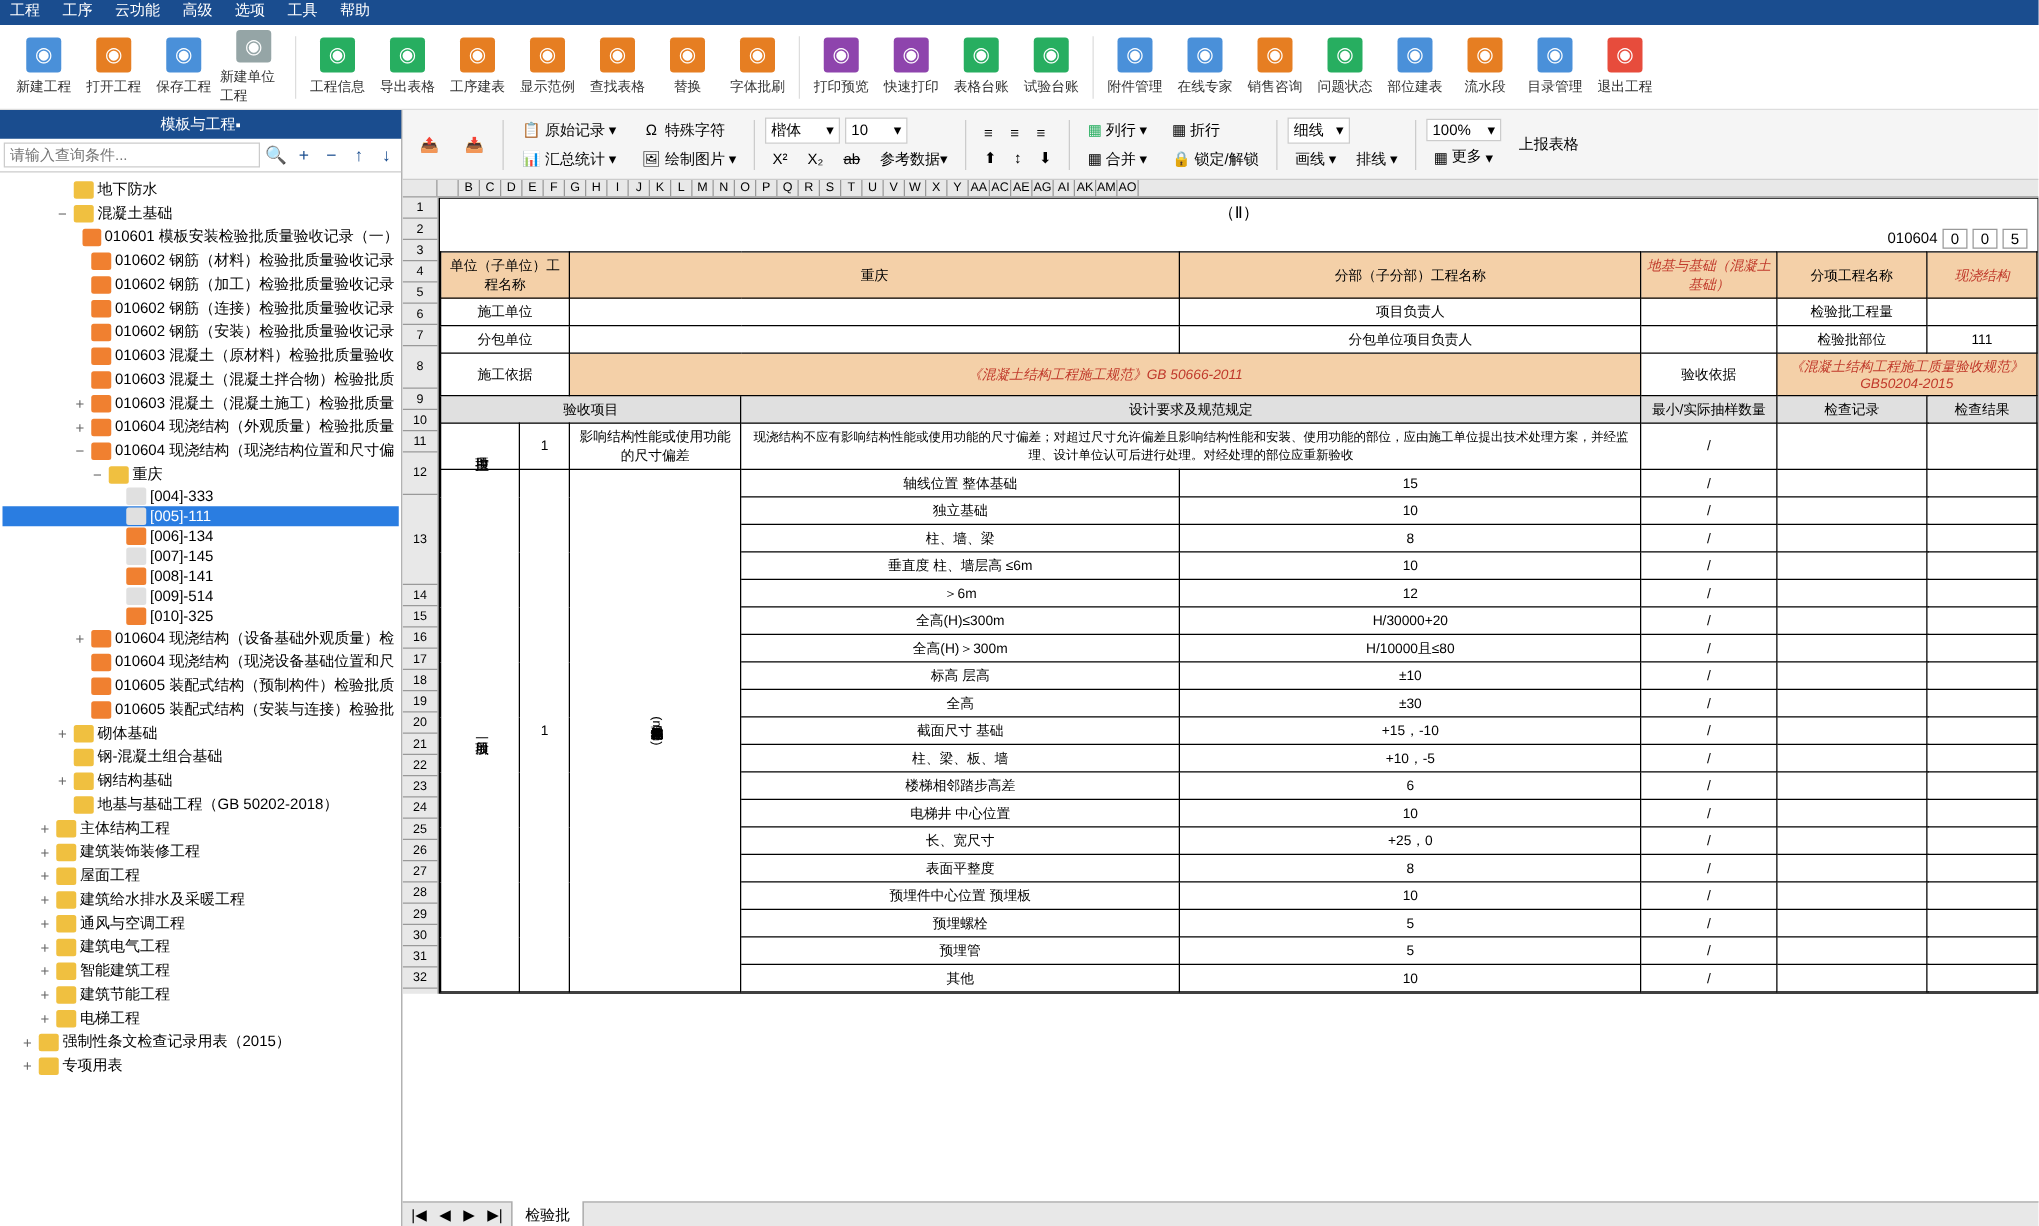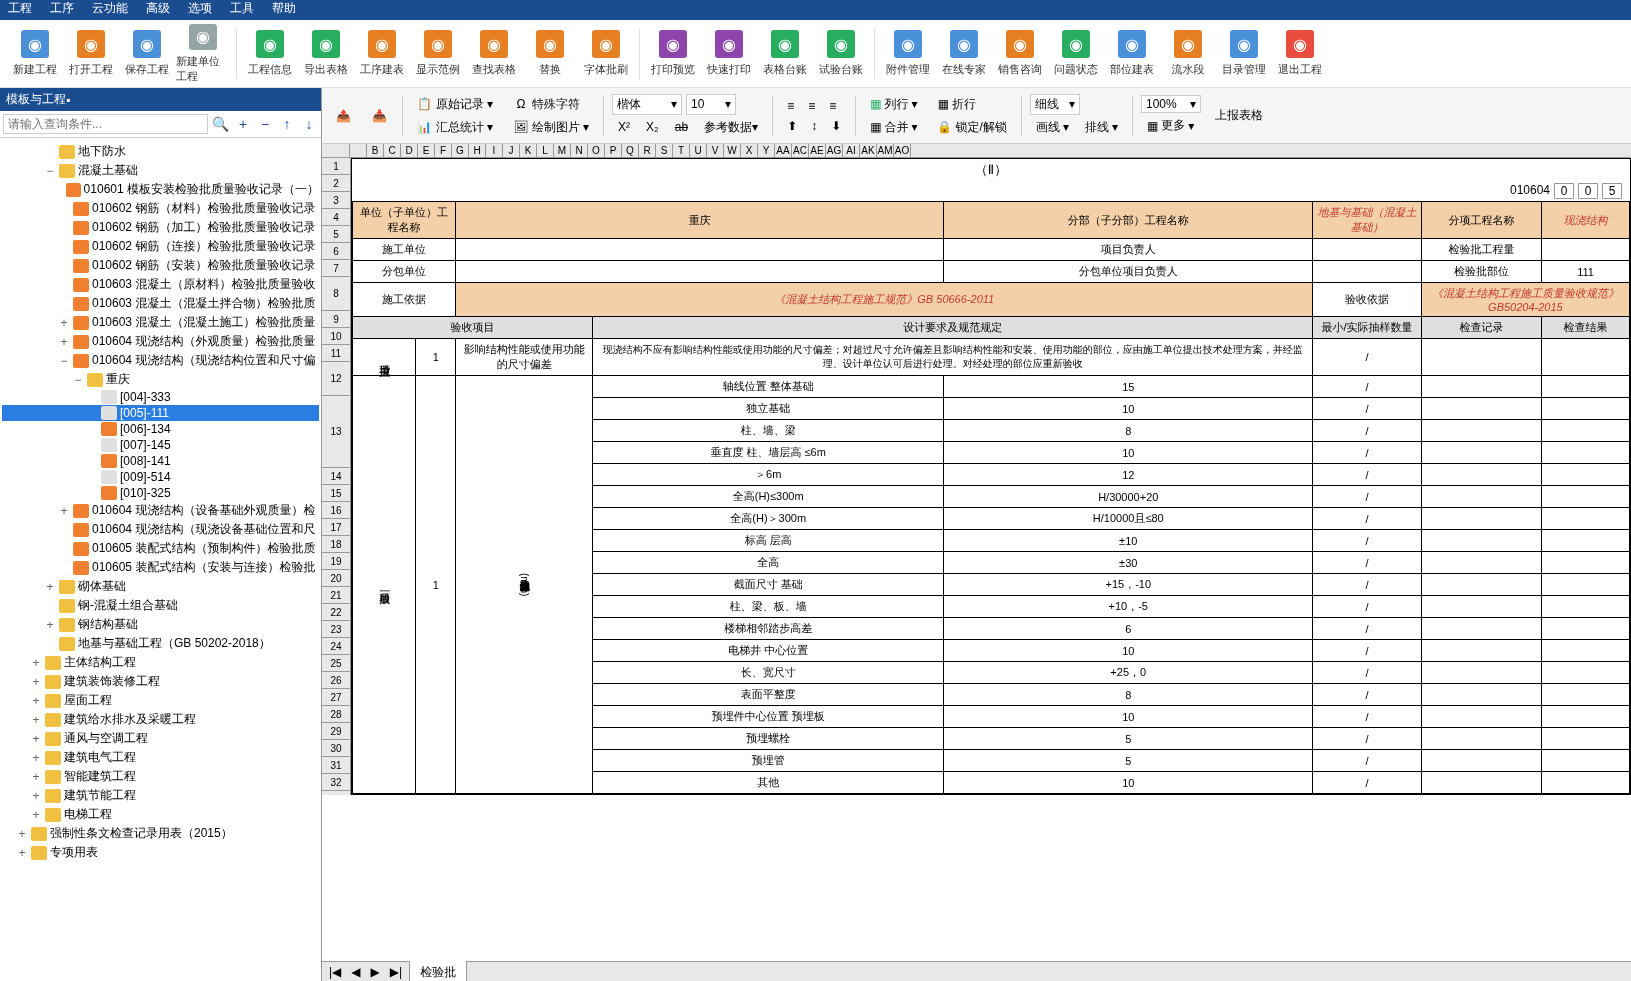--- a/index.html
+++ b/index.html
@@ -11,21 +11,21 @@
 .tbtn .ico{width:28px;height:28px;background:#4a90d9;border-radius:3px;display:flex;align-items:center;justify-content:center;color:#fff;font-size:16px}
 .tbtn .lbl{font-size:11px;color:#333}
 .tbtn.orange .ico{background:#e67e22}
 .tbtn.green .ico{background:#27ae60}
 .tbtn.purple .ico{background:#8e44ad}
 .tbtn.red .ico{background:#e74c3c}
 .tbtn.gray .ico{background:#95a5a6}
 .tsep{width:1px;height:50px;background:#ddd;margin:0 4px}
 .main{display:flex;height:calc(100vh - 88px)}
 .sidebar{width:322px;border-right:1px solid #999;display:flex;flex-direction:column;background:#fff}
-.sidetitle{background:#1a4d8f;color:#fff;padding:3px 6px;display:flex;justify-content:flex-start;align-items:center}
+.sidetitle{background:#1a4d8f;color:#fff;padding:3px 6px;display:flex;justify-content:center;align-items:center}
 .tabs{display:flex;border-bottom:1px solid #ccc;background:#f0f0f0}
 .tab{padding:4px 10px;cursor:pointer;border-right:1px solid #ccc}
 .tab.active{background:#fff;border-bottom:2px solid #1a4d8f}
 .tab.count{color:#090;margin-left:auto;border:none;background:transparent}
 .searchbar{display:flex;align-items:center;padding:3px;gap:4px;border-bottom:1px solid #ccc}
 .searchbar input{flex:1;border:1px solid #ccc;padding:2px 4px;color:#999}
 .sicon{width:18px;height:18px;display:flex;align-items:center;justify-content:center;cursor:pointer;color:#1a4d8f;font-size:14px}
 .tree{flex:1;overflow:auto;padding:4px 2px}
 .tnode{display:flex;align-items:center;padding:1px 0;cursor:pointer;white-space:nowrap}
 .tnode.sel{background:#2a7de1;color:#fff}
@@ -442,21 +442,21 @@
       <div style="display:flex;flex-direction:column;gap:2px">
         <span class="rbtn">
             <span class="rico">Ω</span>
             <span>特殊字符</span>
           </span>
         <span class="rbtn"><span class="rico">🖼</span><span>绘制图片</span>▾</span>
       </div>
       <span class="rsep"></span>
       <div style="display:flex;flex-direction:column;gap:2px">
         <div style="display:flex;gap:4px">
-          <span class="rsel" style="width:70px"><span>楷体</span>▾</span>
+          <span class="rsel" style="width:60px"><span>楷体</span>▾</span>
           <span class="rsel" style="width:50px"><span>10</span>▾</span>
         </div>
         <div style="display:flex;gap:4px">
           <span class="rbtn">X²</span>
           <span class="rbtn">X₂</span>
           <span class="rbtn">
               <s>ab</s>
             </span>
           <span class="rbtn">参考数据▾</span>
         </div>

